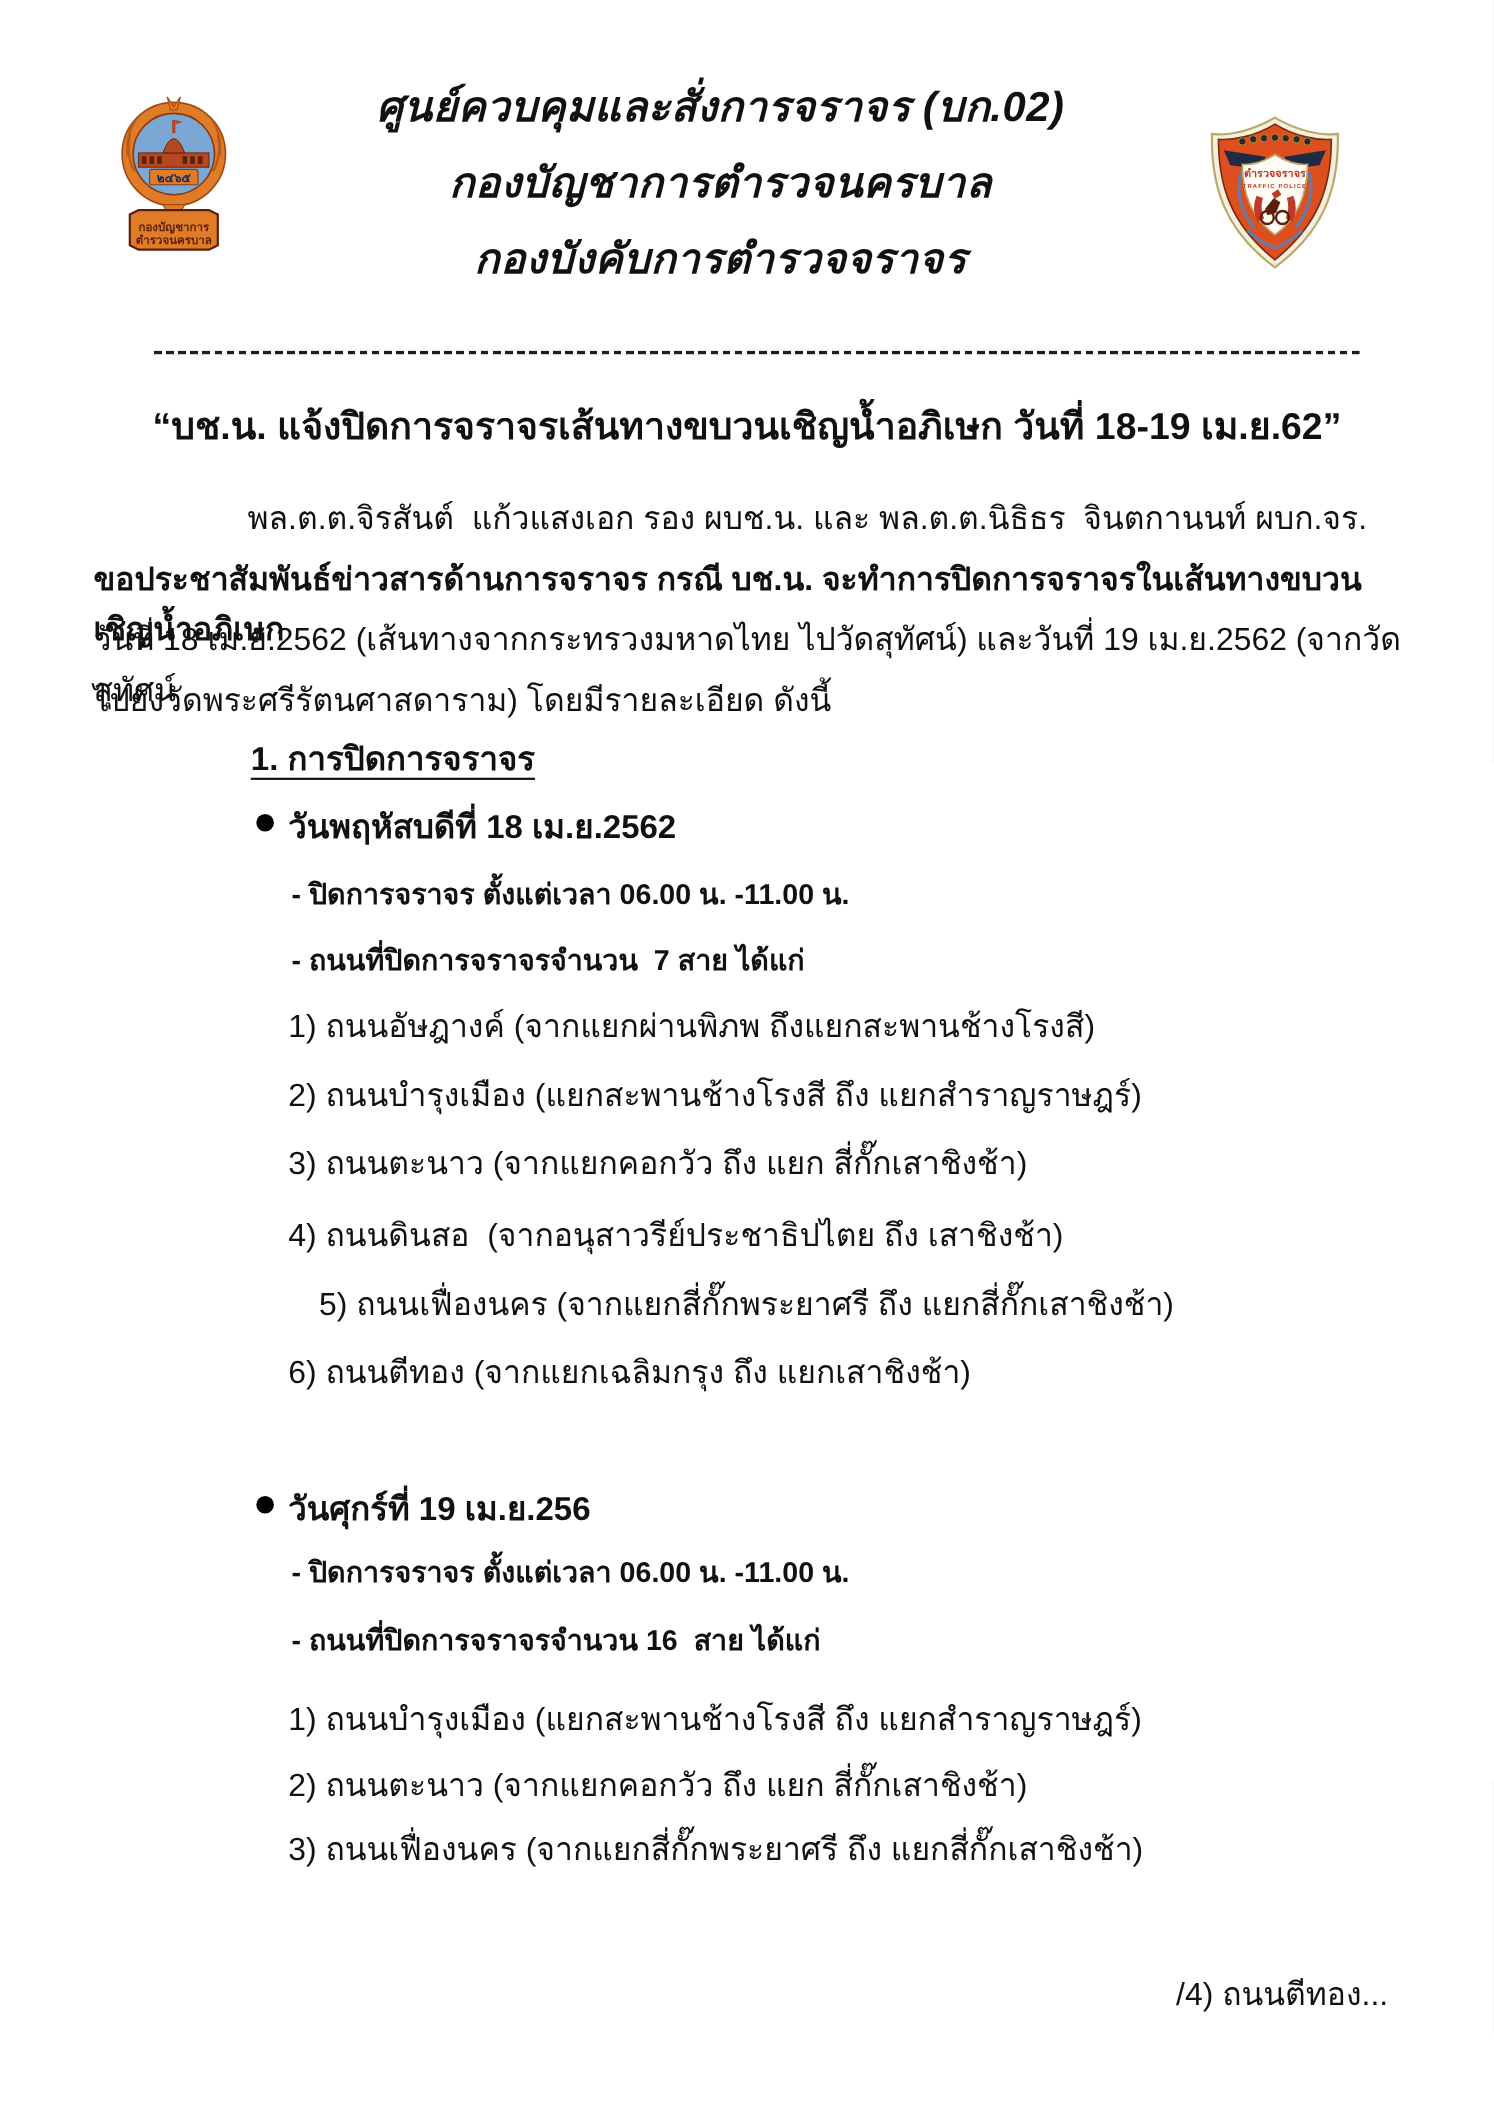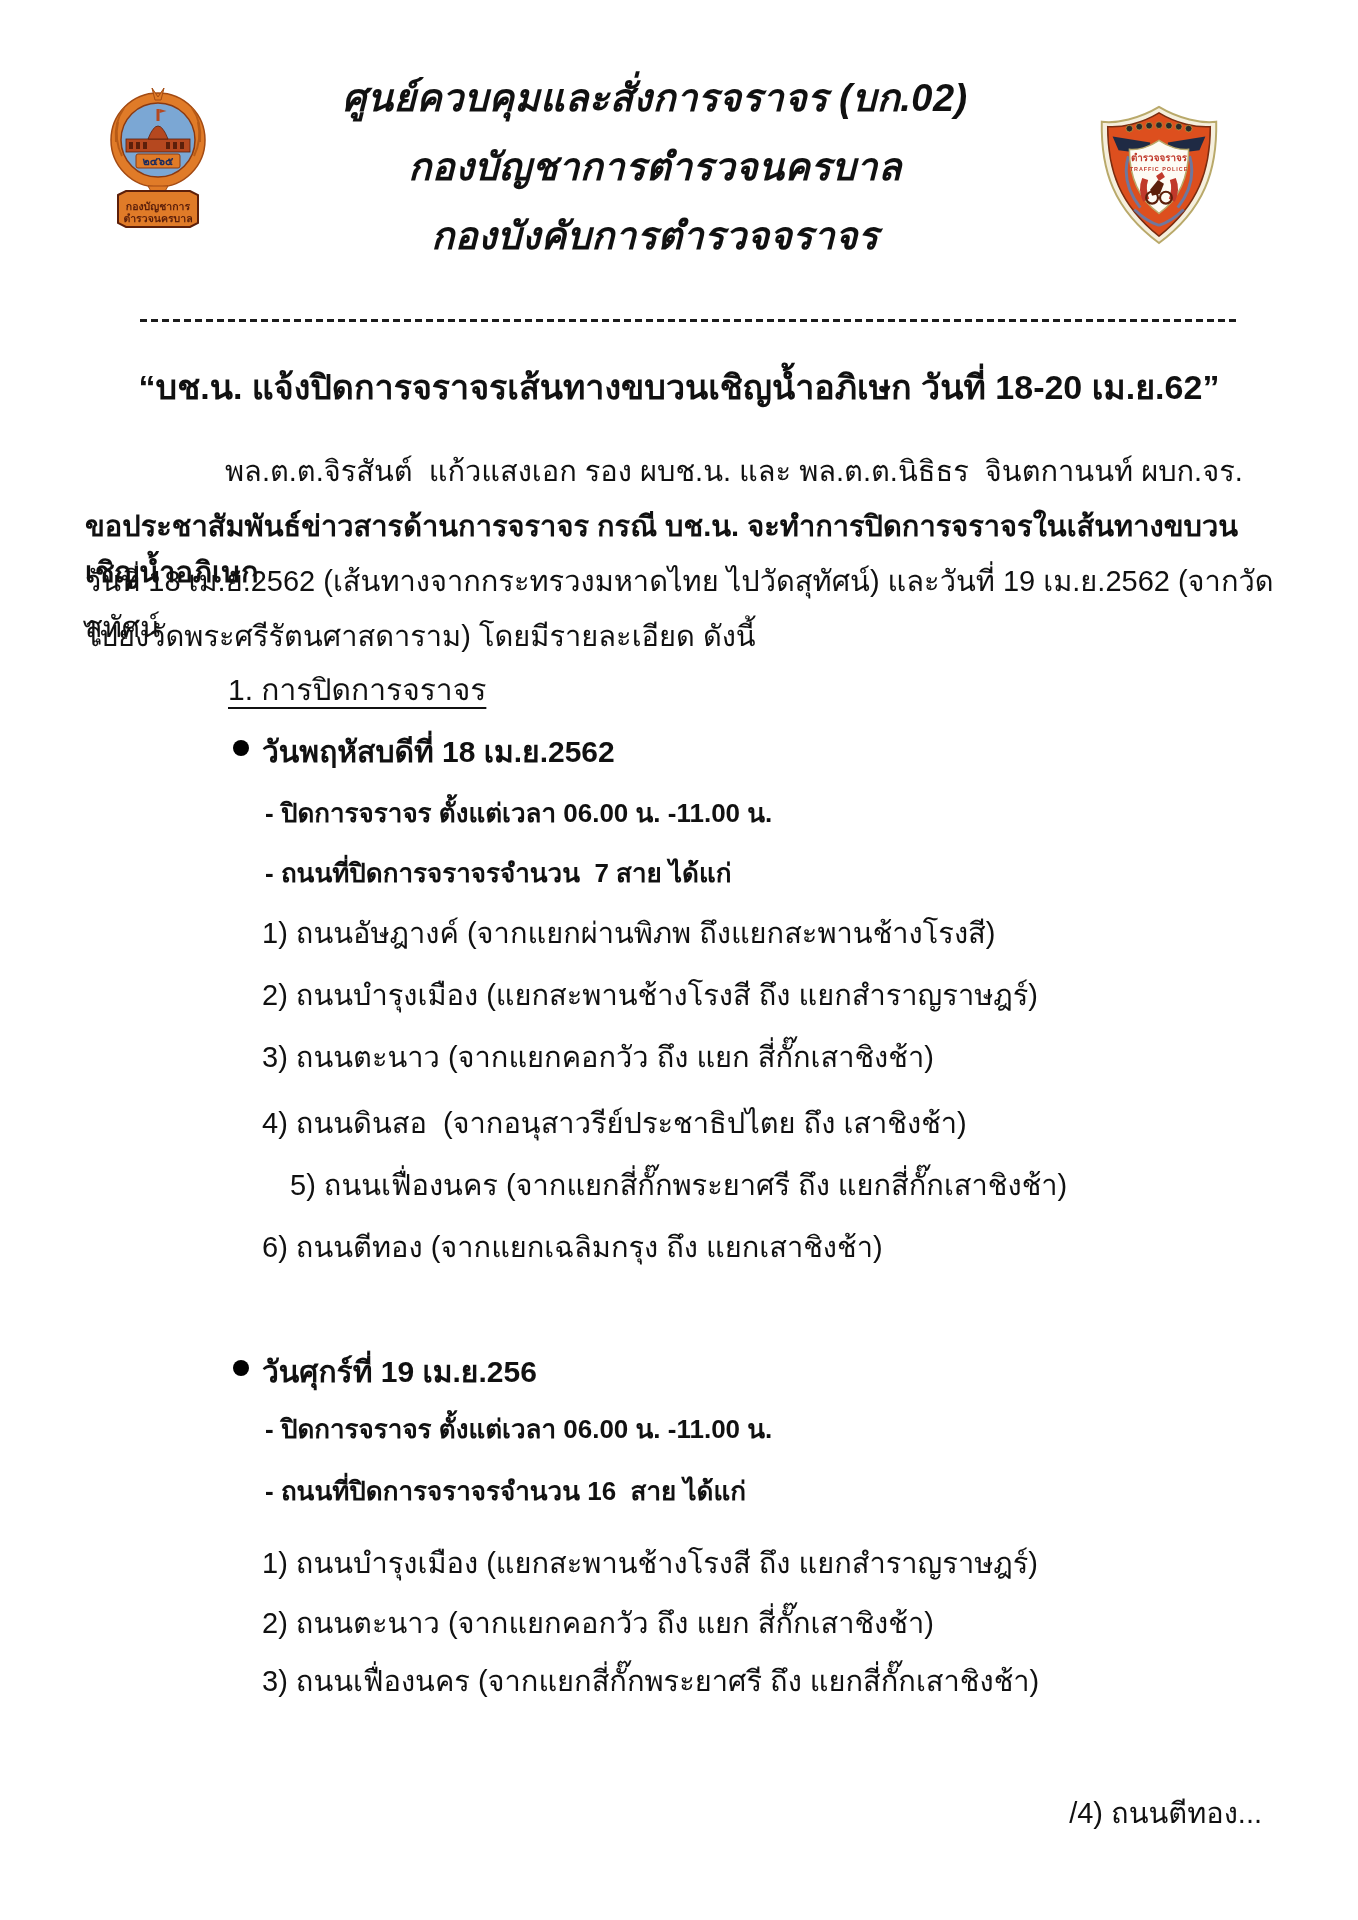--- a/index.html
+++ b/index.html
@@ -28,21 +28,21 @@
   .headline {
     left:60px; top:360px; width:1238px; text-align:center;
     font-size:34px; font-weight:bold;
   }
 
   .body-text { font-size:29px; }
   .para-line { left:85px; width:1195px; }
   .indent { padding-left:140px; }
 
   .sec-heading {
-    left:228px; top:666px; font-size:30px; font-weight:normal;
+    left:228px; top:666px; font-size:30px; font-weight:bold;
     text-decoration:underline; text-decoration-thickness:2px; text-underline-offset:7px;
   }
 
   .bullet-dot {
     width:16px; height:16px; border-radius:50%; background:#000;
   }
   .day-title { font-size:30px; font-weight:bold; }
   .sub-item  { left:265px; font-size:26px; font-weight:bold; }
   .road-item { left:262px; font-size:29px; }
 
@@ -137,21 +137,21 @@
         <circle cx="68" cy="100" r="6" fill="none" stroke="#5c1f0a" stroke-width="2.2"></circle>
         <circle cx="82" cy="100" r="6" fill="none" stroke="#5c1f0a" stroke-width="2.2"></circle>
         <path d="M66 92 l8 -10 l6 4 l-4 10 l-8 2 z" fill="#5c1f0a"></path>
         <path d="M72 78 l6 -4 l3 5 l-6 4 z" fill="#c0392b"></path>
       </g>
     </svg>
   </div>
 
   <div class="abs divider"></div>
 
-  <div class="abs headline t">“บช.น. แจ้งปิดการจราจรเส้นทางขบวนเชิญน้ำอภิเษก วันที่ 18-20 เม.ย.62”</div>
+  <div class="abs headline t">“บช.น. แจ้งปิดการจราจรเส้นทางขบวนเชิญน้ำอภิเษก วันที่ 18-19 เม.ย.62”</div>
 
   <div class="abs para-line body-text t indent" style="top:448px;">พล.ต.ต.จิรสันต์  แก้วแสงเอก รอง ผบช.น. และ พล.ต.ต.นิธิธร  จินตกานนท์ ผบก.จร.</div>
   <div class="abs para-line body-text t" style="top:503px;font-weight:bold;">ขอประชาสัมพันธ์ข่าวสารด้านการจราจร กรณี บช.น. จะทำการปิดการจราจรในเส้นทางขบวนเชิญน้ำอภิเษก</div>
   <div class="abs para-line body-text t" style="top:558px;">วันที่ 18 เม.ย.2562 (เส้นทางจากกระทรวงมหาดไทย ไปวัดสุทัศน์) และวันที่ 19 เม.ย.2562 (จากวัดสุทัศน์</div>
   <div class="abs para-line body-text t" style="top:613px;">ไปยังวัดพระศรีรัตนศาสดาราม) โดยมีรายละเอียด ดังนี้</div>
 
   <div class="abs sec-heading t">1. การปิดการจราจร</div>
 
   <div class="abs bullet-dot" style="left:233px; top:740px;"></div>
   <div class="abs day-title t" style="left:262px; top:728px;">วันพฤหัสบดีที่ 18 เม.ย.2562</div>

